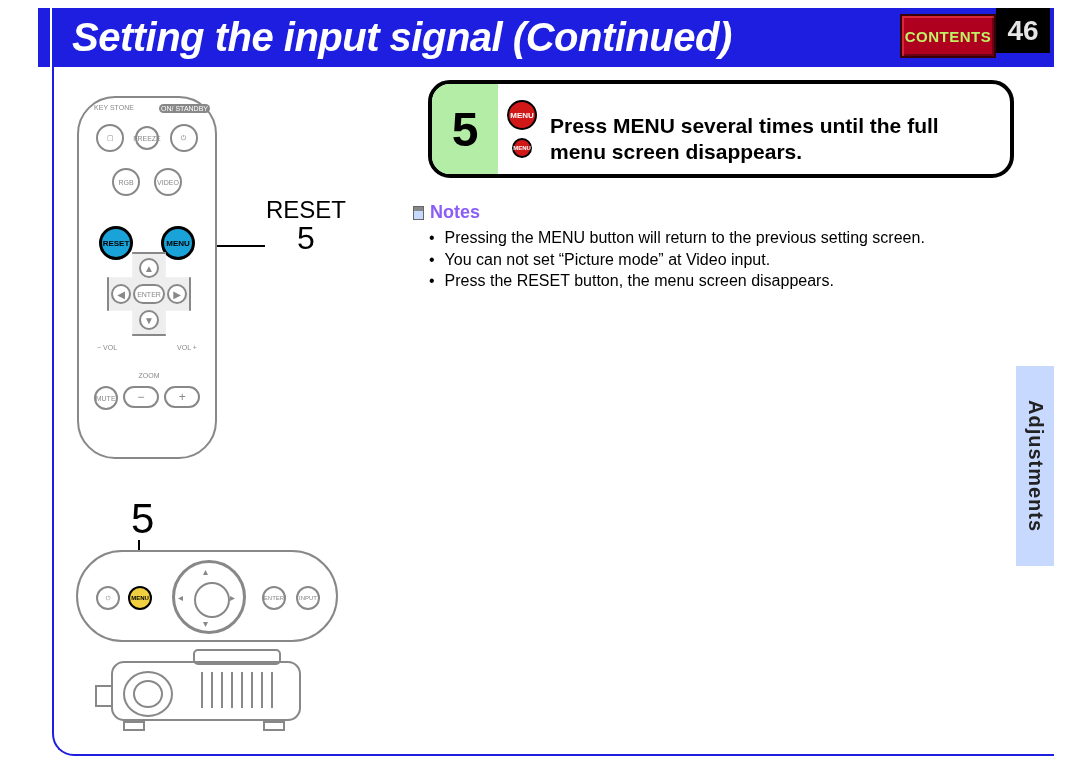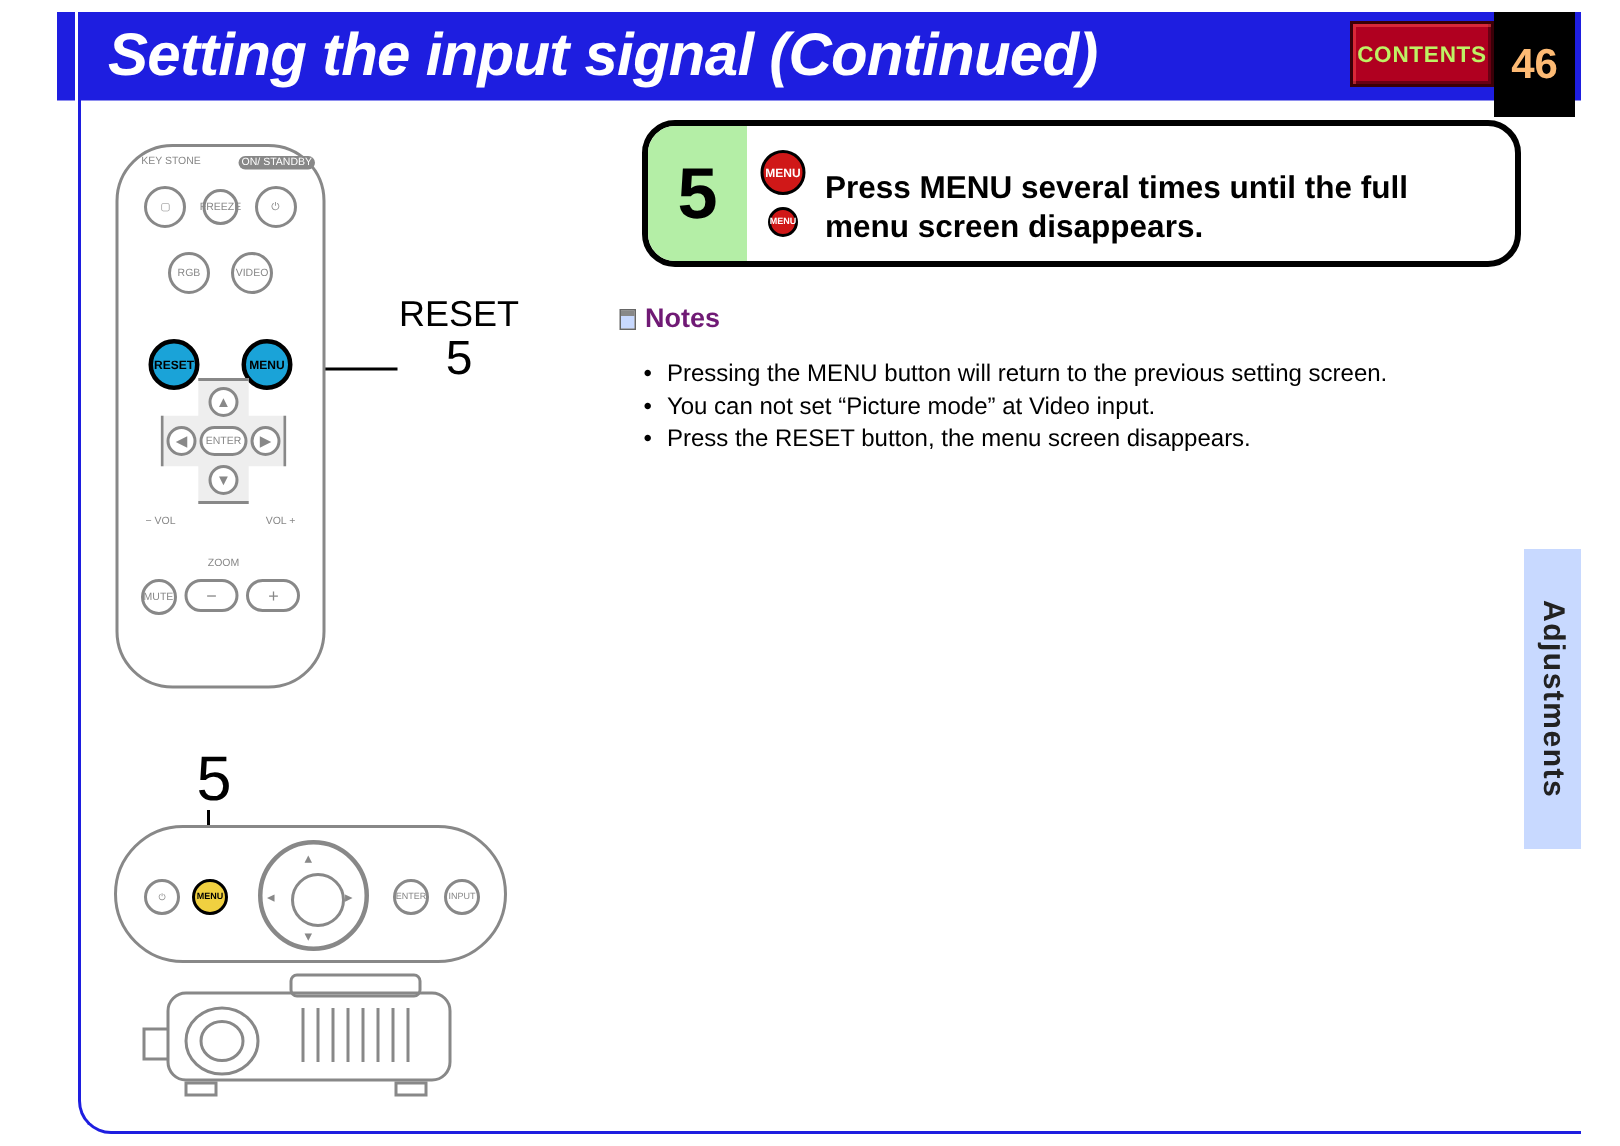--- a/index.html
+++ b/index.html
@@ -64,23 +64,23 @@
     display: flex;
     align-items: center;
     justify-content: center;
     letter-spacing: .5px;
   }
   .pagenum {
     position: absolute;
     right: 4px;
     top: 0;
     width: 54px;
-    height: 70px;
+    height: 45px;
     background: #000;
-    color: #fdba74;
+    color: #e5e5e5;
     font-size: 28px;
     font-weight: bold;
     display: flex;
     align-items: center;
     justify-content: center;
   }
   .side-tab {
     position: absolute;
     right: 26px;
     top: 366px;
@@ -157,22 +157,22 @@
     position: absolute;
     left: 413px;
     top: 202px;
   }
   .notes-header {
     display: flex;
     align-items: center;
     gap: 6px;
     font-size: 18px;
     font-weight: bold;
-    color: #701a75;
-    margin-bottom: 16px;
+    color: #8b5cf6;
+    margin-bottom: 4px;
   }
   .notes-icon {
     width: 11px; height: 14px;
     background: linear-gradient(to bottom,#888 0 30%, #c8d9ff 30% 100%);
     border: 1px solid #666;
   }
   .notes-list {
     list-style: none;
     font-size: 16px;
     color: #000;

